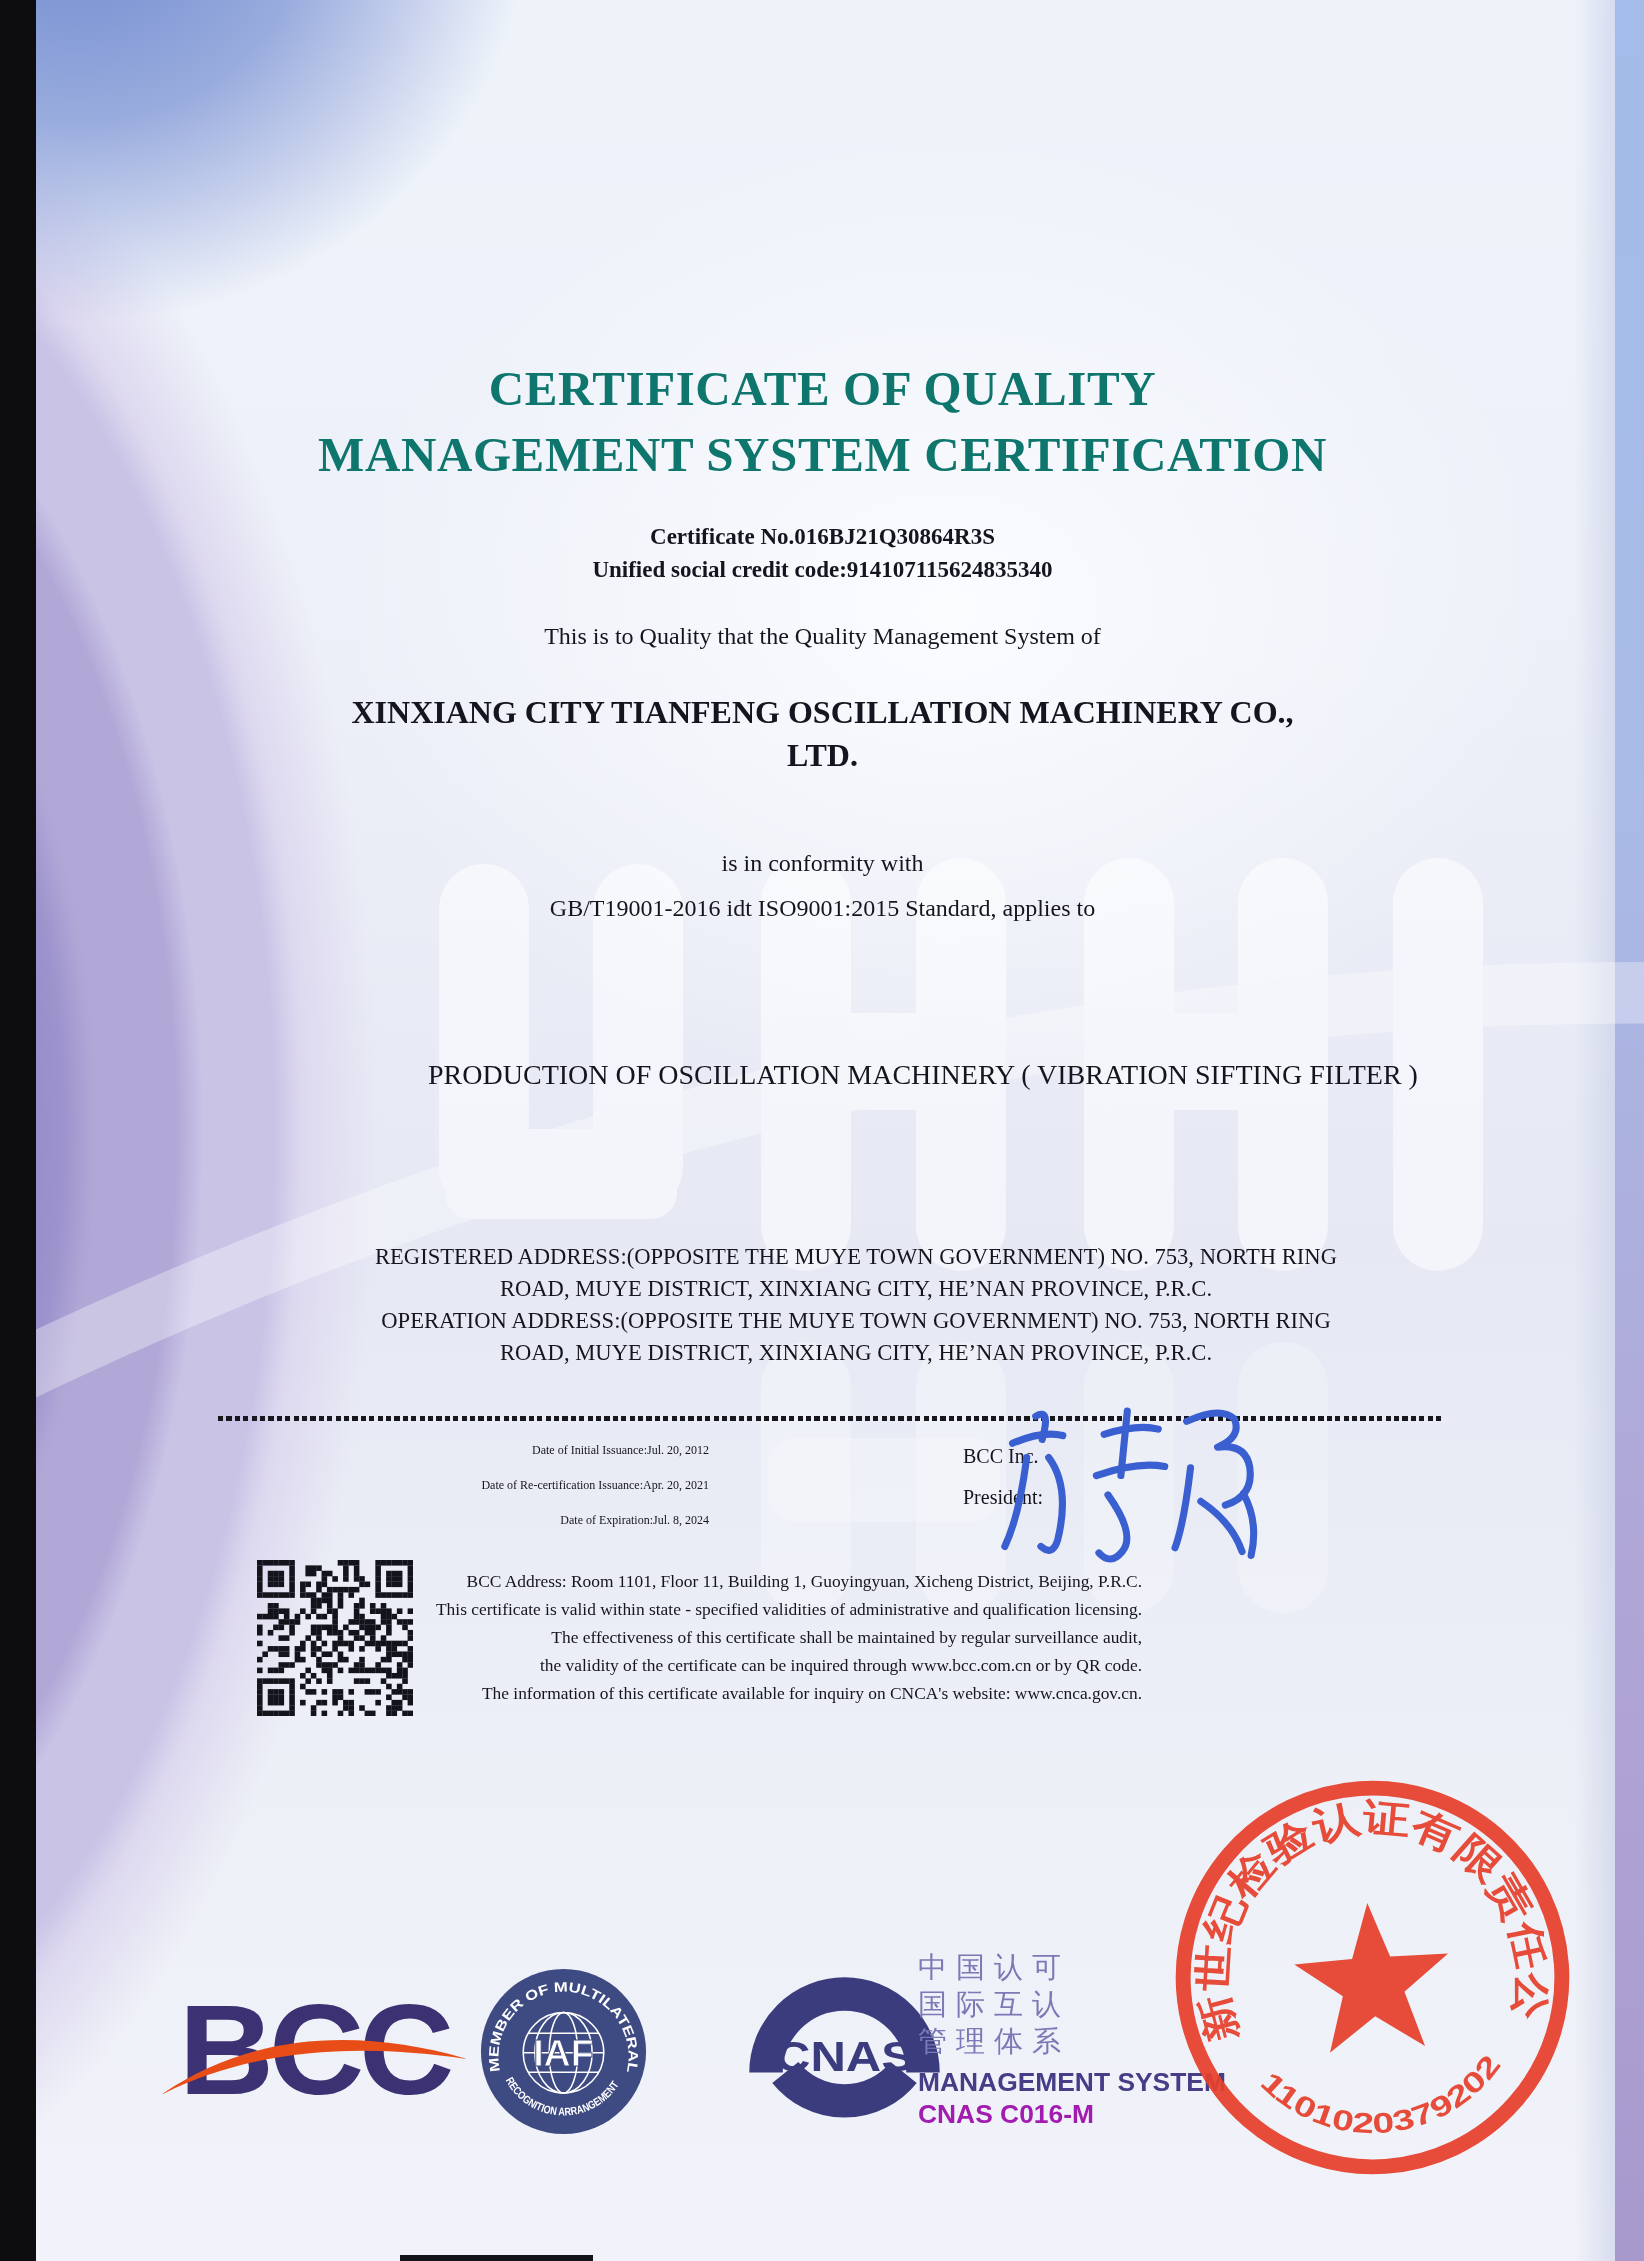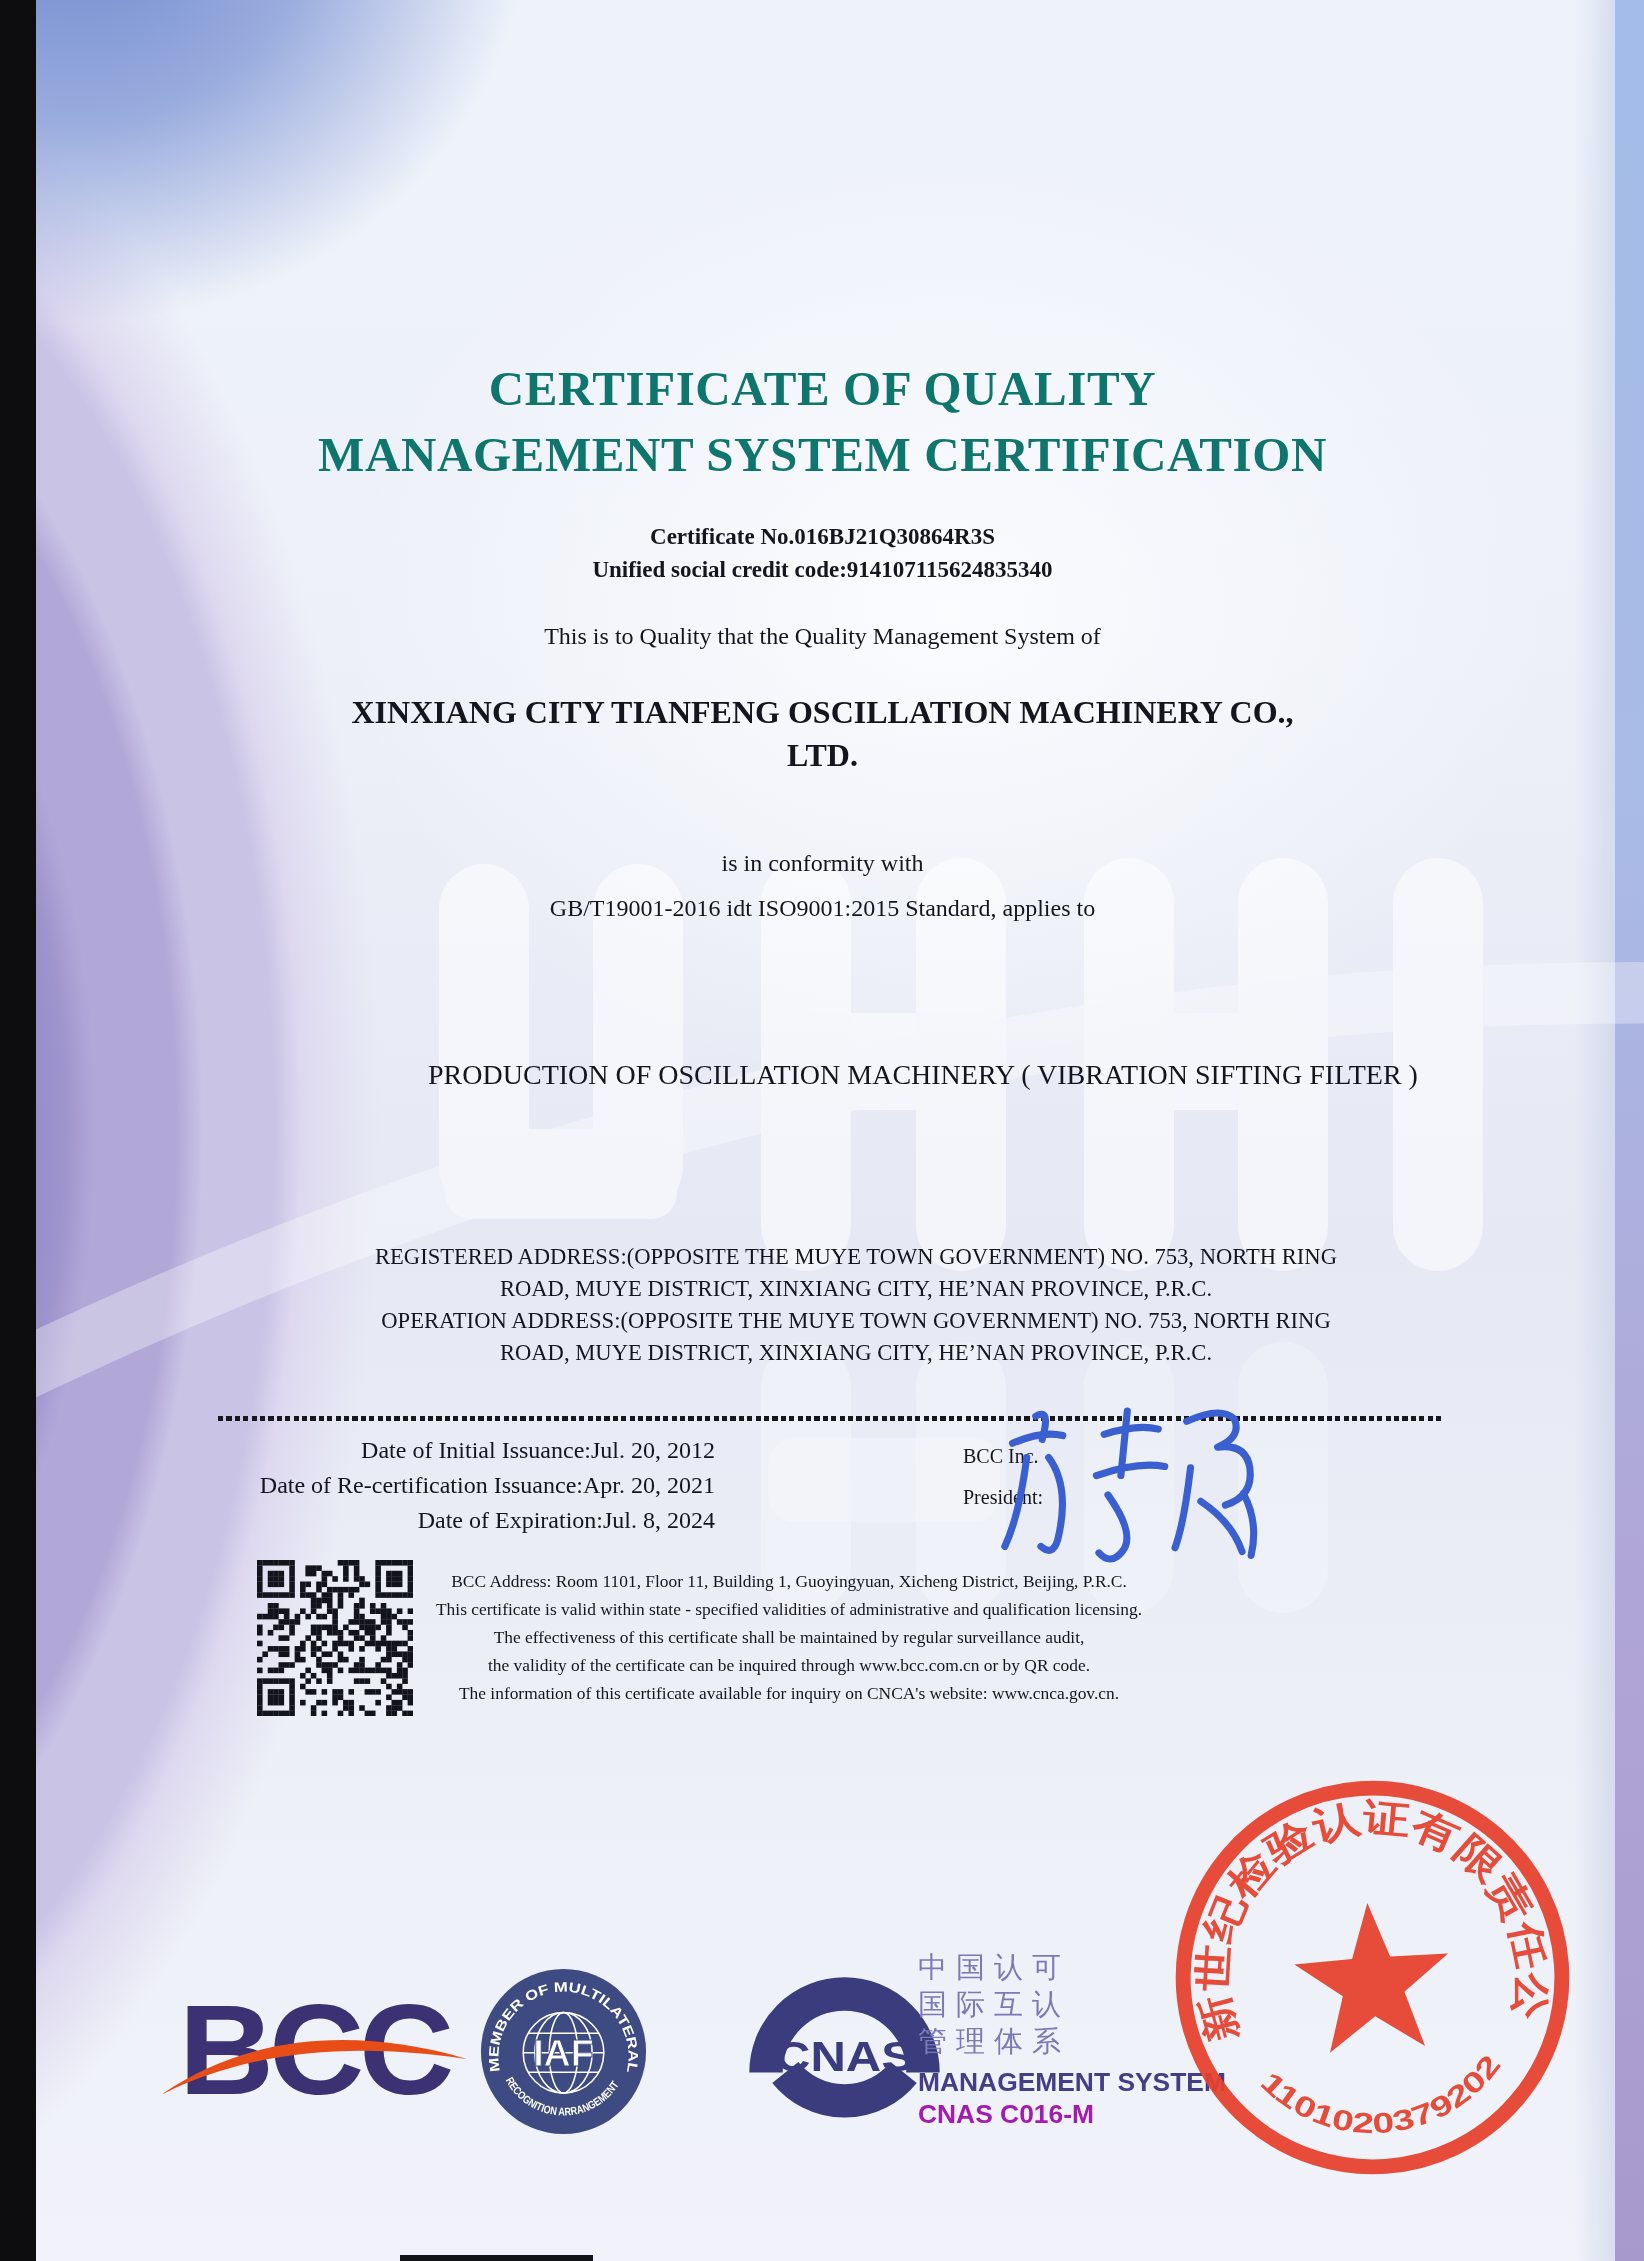--- a/index.html
+++ b/index.html
@@ -36,23 +36,23 @@
   .certno{top:524px;font-size:23px;font-weight:bold;}
   .creditcode{top:557px;font-size:23px;font-weight:bold;}
   .certify{top:623px;font-size:24px;}
   .company{top:691px;font-size:32px;font-weight:bold;line-height:43px;}
   .conformity{top:850px;font-size:24px;}
   .standard{top:895px;font-size:24px;}
   .scope{top:1059px;left:213px;right:12px;font-size:28px;}
   .addresses{top:1241px;left:75px;right:8px;font-size:22.6px;line-height:32px;text-align:center;}
   .rule-dotted{left:218px;top:1416px;width:1223px;height:5.2px;
     background:repeating-linear-gradient(90deg,#17171d 0 5.2px,transparent 5.2px 8.4px);}
-  .dates{left:205px;top:1433px;width:510px;text-align:right;font-size:24px;line-height:35px;white-space:nowrap;}
+  .dates{left:199px;top:1433px;width:510px;text-align:right;font-size:12px;line-height:35px;white-space:nowrap;}
   .issuer{left:935px;top:1436px;font-size:20px;line-height:41px;white-space:nowrap;margin-left:28px;}
-  .fineprint{left:436px;top:1567px;font-size:17.4px;line-height:28px;white-space:nowrap;text-align:center;}
+  .fineprint{left:436px;top:1567px;font-size:17.4px;line-height:28px;white-space:nowrap;text-align:right;}
   
   .sig{left:993px;top:1393px;width:297px;height:187px;}
   .invisible-label{position:absolute;opacity:0;left:0;top:0;font-size:19.3px;}
   
   .qr{left:257px;top:1560px;width:156px;height:156px;}
   
   .bcc-logo{left:172px;top:1981px;width:284px;height:148px;}
   .bcc-letters{position:absolute;left:0;top:0;width:100%;text-align:center;
     font-family:"Liberation Sans","DejaVu Sans",sans-serif;font-weight:900;font-size:132px;line-height:137px;
     letter-spacing:-5.2px;color:#3c3273;transform:scaleY(.97);}

